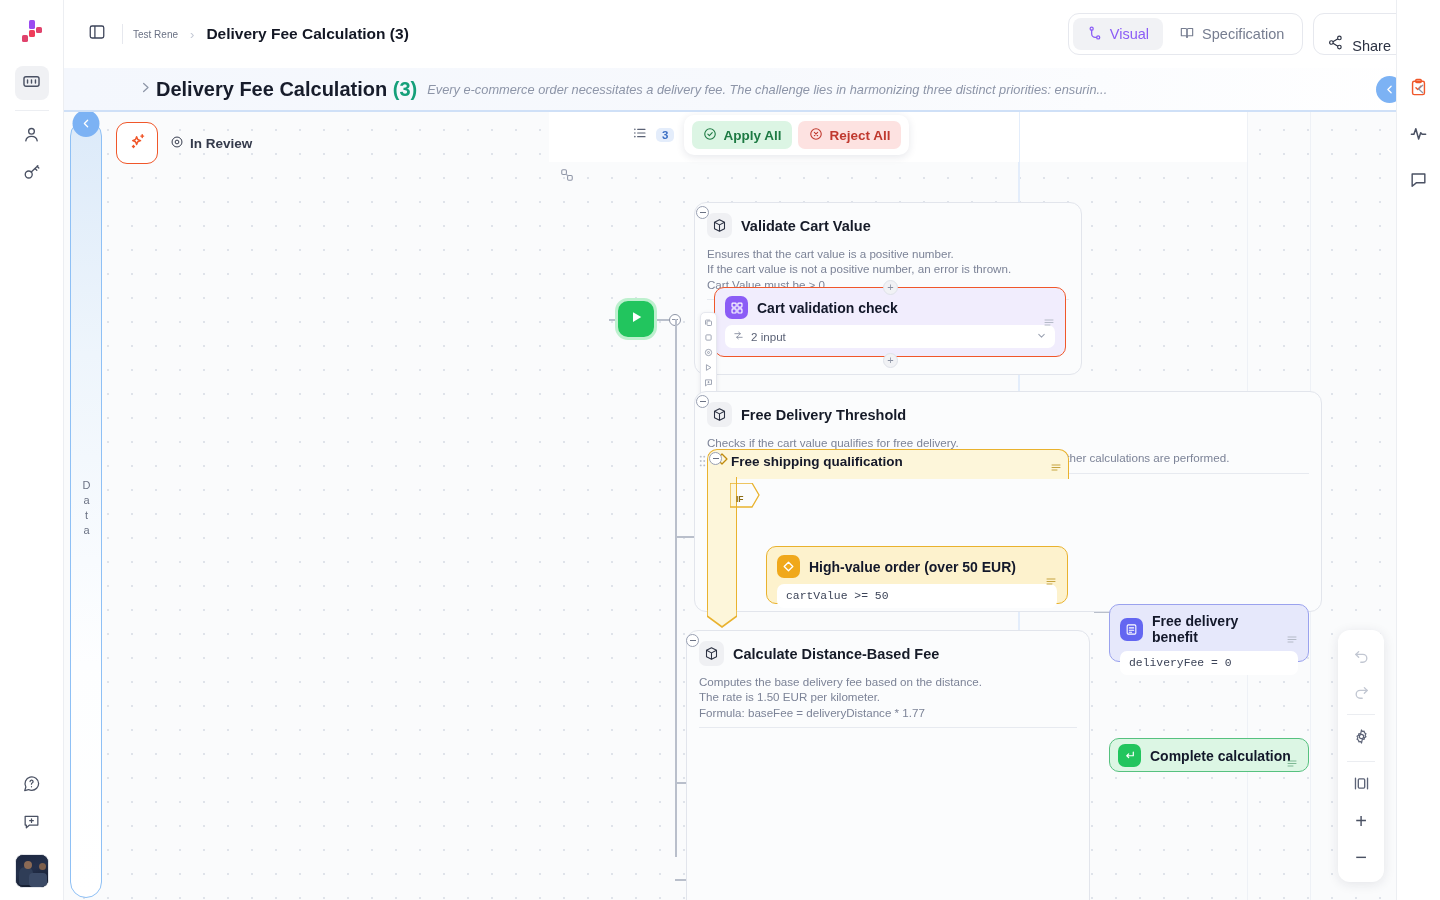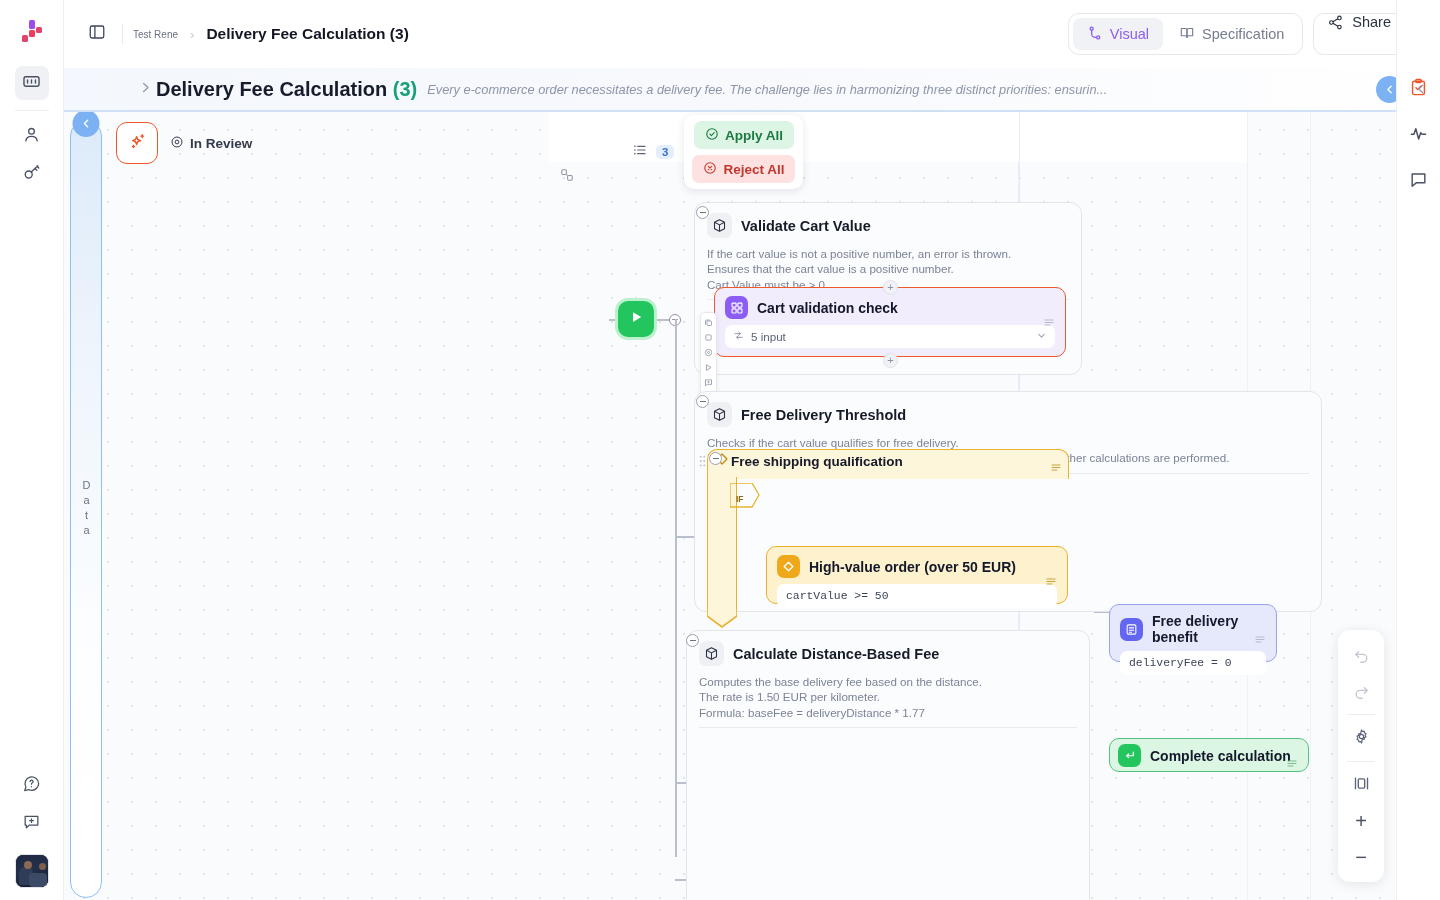--- a/index.html
+++ b/index.html
@@ -64,21 +64,21 @@
   .seg {
     display: flex; align-items: center; gap: 2px; background: #fff;
     border: 1px solid #e6e8ee; border-radius: 11px; padding: 4px; height: 42px;
   }
   .seg-item {
     display: flex; align-items: center; gap: 7px; padding: 0 14px; height: 32px;
     border-radius: 8px; font-size: 14.5px; color: #767d90; cursor: pointer; white-space: nowrap;
   }
   .seg-item.on { background: #f1f2f5; color: #8b5cf6; font-weight: 400; }
   .share-btn {
-    display: flex; align-items: flex-start; gap: 8px; height: 42px; padding: 0 13px;
+    display: flex; align-items: flex-end; gap: 8px; height: 42px; padding: 0 13px;
     border: 1px solid #e6e8ee; border-radius: 11px; background: #fff;
     font-size: 14.5px; color: #2c3243; cursor: pointer; white-space: nowrap;
   }
 
   
   .flowhead {
     height: 44px; flex: none; display: flex; align-items: center; gap: 10px;
     padding: 0 12px 0 70px; position: relative;
     background: linear-gradient(90deg,#f4f7fd 0%, #f7f9fd 50%, #ffffff 100%);
     border-bottom: 2px solid #cfe0f7;
@@ -143,21 +143,21 @@
   }
   .rt-count {
     display: flex; align-items: center; gap: 8px; color: #5b6275;
   }
   .rt-num {
     background: #e4edfb; color: #3b6fc4; font-size: 11.5px; font-weight: 700;
     border-radius: 5px; padding: 1px 6px;
   }
   .rt-group {
     display: flex; align-items: center; gap: 6px; background: #fff; border-radius: 10px;
-    padding: 6px 8px; box-shadow: 0 2px 9px rgba(30,40,70,.11); flex-direction: column;
+    padding: 6px 8px; box-shadow: 0 2px 9px rgba(30,40,70,.11);
   }
   .btn-apply, .btn-reject {
     display: flex; align-items: center; gap: 6px; height: 28px; padding: 0 11px;
     border-radius: 7px; font-size: 13.5px; font-weight: 600; cursor: pointer; white-space: nowrap;
   }
   .btn-apply { background: #dcf5e4; color: #1d7a43; }
   .btn-reject { background: #fde2e1; color: #c0392f; }
 
   
   .node-abs { position: absolute; }
@@ -497,22 +497,22 @@
         <div class="grp-head">
           <div class="grp-ico">
             <svg width="15" height="15" viewBox="0 0 24 24" fill="none" stroke="currentColor" stroke-width="1.7" stroke-linejoin="round">
               <path d="M12 2.8l8 4.1v10.2l-8 4.1-8-4.1V6.9z"></path>
                 <path d="M4 6.9l8 4.1 8-4.1M12 11v10.2"></path>
             </svg>
           </div>
           <div class="grp-title">Validate Cart Value</div>
         </div>
         <div class="grp-desc">
+          <div>Ensures that the cart value is a positive number.</div>
           <div>If the cart value is not a positive number, an error is thrown.</div>
-          <div>Ensures that the cart value is a positive number.</div>
           <div>Cart Value must be &gt; 0.</div>
         </div>
         <div class="grp-rule"></div>
       </div>
       <div class="collapse-dot" style="left:632px;top:94px"></div>
 
       <div class="card purple-card review node-abs" style="left:650px;top:175px;width:352px;height:70px">
         <div class="card-head">
           <div class="card-ico" style="background:#8b5cf6;color:#fff">
             <svg width="14" height="14" viewBox="0 0 24 24" fill="none" stroke="currentColor" stroke-width="2">
@@ -528,21 +528,21 @@
                 <path d="M4 8h16M4 13h16M4 18h10"></path>
               </svg>
           </span>
         </div>
         <div class="card-row">
           <span>
             <svg width="11" height="11" viewBox="0 0 24 24" fill="none" stroke="#8b92a3" stroke-width="2" stroke-linecap="round">
                 <path d="M4 8h12M12.5 4.8L16 8l-3.5 3.2M20 16H8M11.5 12.8L8 16l3.5 3.2"></path>
               </svg>
           </span>
-          <span>5 input</span>
+          <span>2 input</span>
           <span class="chev">
             <svg width="11" height="11" viewBox="0 0 24 24" fill="none" stroke="currentColor" stroke-width="2.2">
                 <path d="M6 9.5l6 6 6-6" stroke-linecap="round" stroke-linejoin="round"></path>
               </svg>
           </span>
         </div>
       </div>
       <div class="plus-dot" style="left:819px;top:168px">+</div>
       <div class="plus-dot" style="left:819px;top:241px">+</div>
 
@@ -651,21 +651,21 @@
             <svg width="12" height="12" viewBox="0 0 24 24" stroke="currentColor" stroke-width="2" stroke-linecap="round">
                 <path d="M4 8h16M4 13h16M4 18h10"></path>
               </svg>
           </span>
         </div>
         <div class="code">
           <span>cartValue &gt;= 50</span>
         </div>
       </div>
 
-      <div class="card indigo-card node-abs" style="left:1045px;top:364px;width:168px;height:58px">
+      <div class="card indigo-card node-abs" style="left:1045px;top:364px;width:200px;height:58px">
         <div class="card-head">
           <div class="card-ico" style="background:#6366f1;color:#fff">
             <svg width="13" height="13" viewBox="0 0 24 24" fill="none" stroke="currentColor" stroke-width="2">
               <rect x="4" y="3.5" width="16" height="17" rx="2.2"></rect>
                 <path d="M8 9h8M8 13.5h8M8 17h4" stroke-linecap="round"></path>
             </svg>
           </div>
           <div class="card-title">Free delivery benefit</div>
           <span class="grip" style="top:26px">
             <svg width="12" height="12" viewBox="0 0 24 24" stroke="currentColor" stroke-width="2" stroke-linecap="round">

